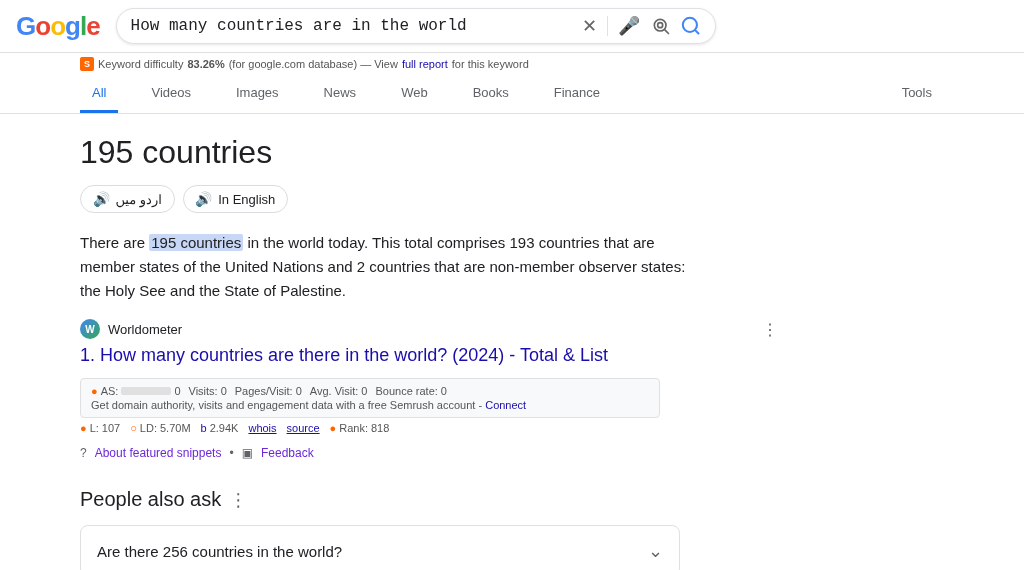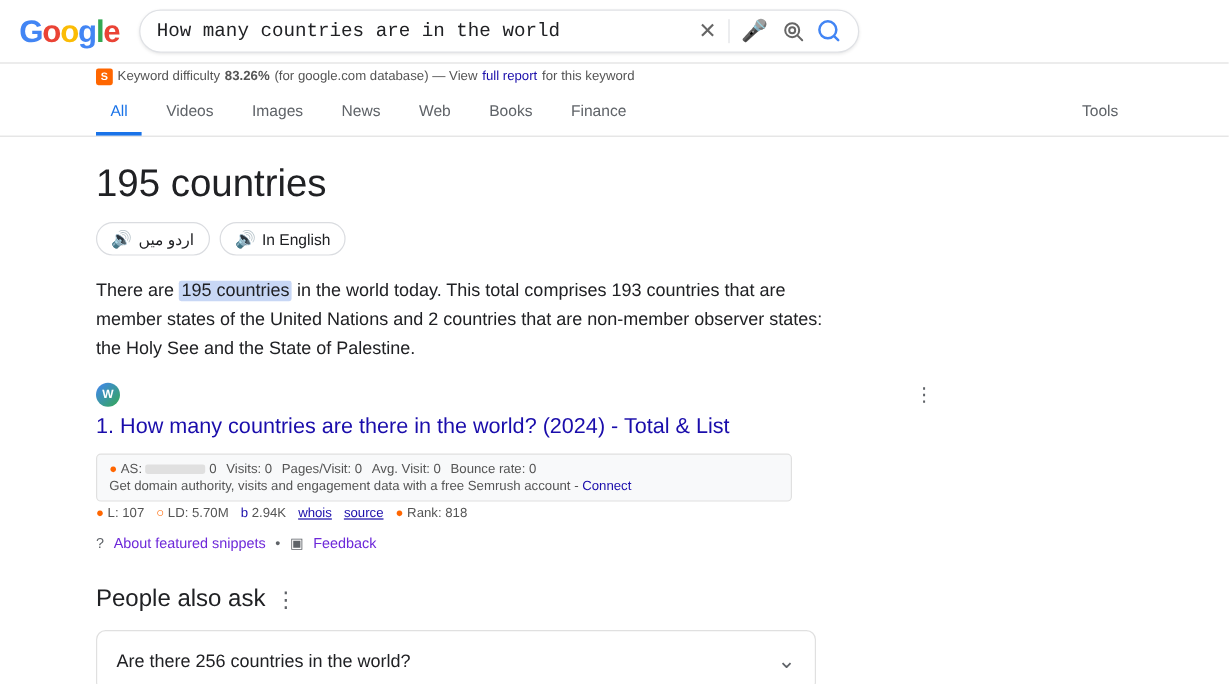--- a/index.html
+++ b/index.html
@@ -22,21 +22,21 @@
     .search-icon-btn { cursor: pointer; color: #666; font-size: 18px; background: none; border: none; display: flex; align-items: center; }
     .search-icon-btn.search-submit { color: #4285F4; }
     .divider-v { width: 1px; height: 20px; background: #dfe1e5; }
 
     
     .seo-bar { padding: 4px 80px; font-size: 11px; color: #555; display: flex; align-items: center; gap: 4px; }
     .seo-icon { width: 14px; height: 14px; background: #ff6600; border-radius: 2px; display: inline-flex; align-items: center; justify-content: center; color: white; font-size: 9px; font-weight: bold; }
     .seo-bar a { color: #1a0dab; text-decoration: none; }
 
     
-    .nav-tabs { display: flex; align-items: center; padding: 0 80px; border-bottom: 1px solid #e0e0e0; gap: 8px; }
+    .nav-tabs { display: flex; align-items: center; padding: 0 80px; border-bottom: 1px solid #e0e0e0; gap: 21px; }
     .nav-tab { padding: 10px 12px; font-size: 13px; color: #5f6368; cursor: pointer; border-bottom: 3px solid transparent; text-decoration: none; white-space: nowrap; }
     .nav-tab.active { color: #1a73e8; border-bottom-color: #1a73e8; font-weight: 500; }
     .nav-spacer { flex: 1; }
 
     
     .main { padding: 20px 80px; max-width: 860px; }
 
     
     .featured-answer { font-size: 32px; font-weight: 400; color: #202124; margin-bottom: 14px; }
 
@@ -154,20 +154,21 @@
     </button>
   </div>
 
   <p class="snippet-text">
     <span>There are </span><span class="highlight">195 countries</span><span> in the world today. This total comprises 193 countries that are member states of the United Nations and 2 countries that are non-member observer states: the Holy See and the State of Palestine.</span>
   </p>
 
   <div class="source-row">
     <div class="source-favicon">W</div>
     <div>
+      <div class="source-name">Worldometer</div>
     </div>
     <div class="source-menu">⋮</div>
   </div>
 
   <a href="#" class="result-title">
     <span>1.</span>
     <span>How many countries are there in the world? (2024) - Total &amp; List</span>
   </a>
 
   <div class="seo-metrics">

